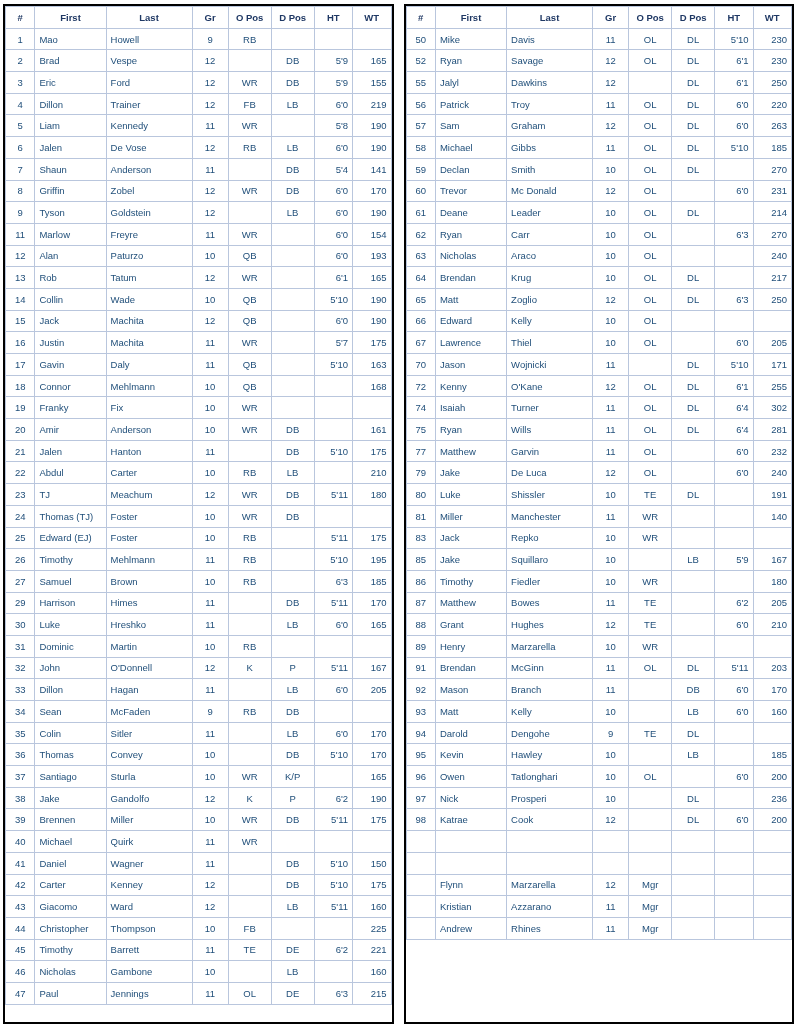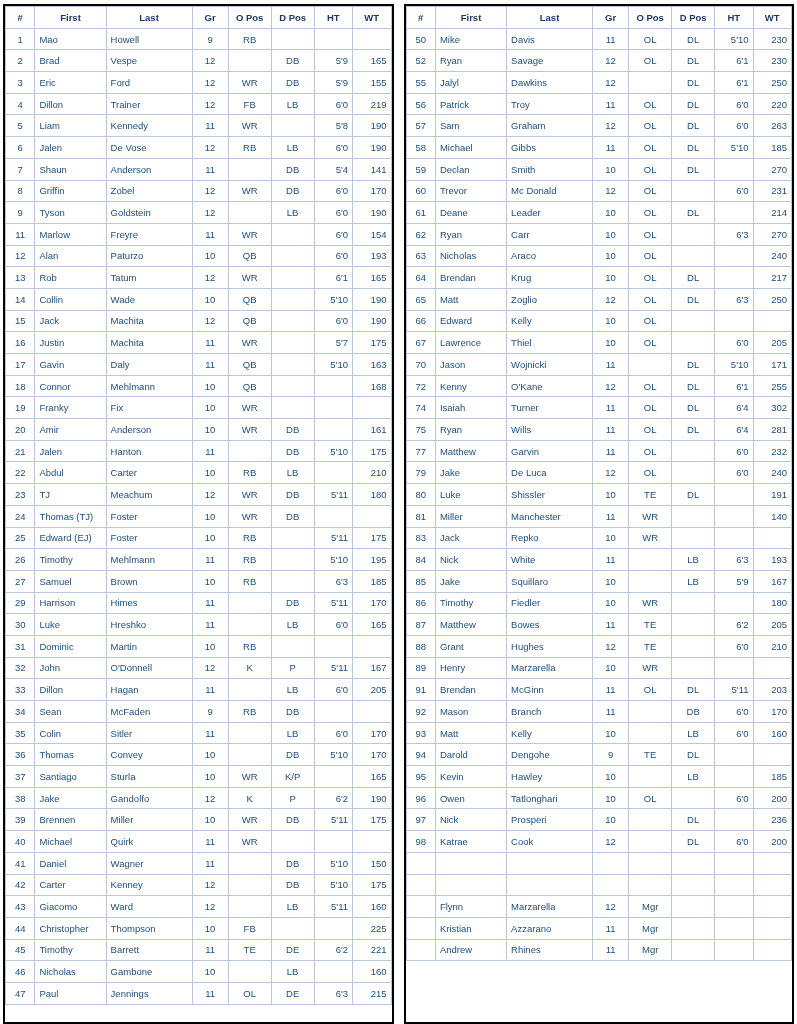--- a/index.html
+++ b/index.html
@@ -814,30 +814,20 @@
             <td class="c-num">83</td>
             <td class="c-first">Jack</td>
             <td class="c-last">Repko</td>
             <td class="c-gr">10</td>
             <td class="c-opos">WR</td>
             <td class="c-dpos"></td>
             <td class="c-ht"></td>
             <td class="c-wt"></td>
           </tr>
           <tr>
-            <td class="c-num">84</td>
-            <td class="c-first">Nick</td>
-            <td class="c-last">White</td>
-            <td class="c-gr">11</td>
-            <td class="c-opos"></td>
-            <td class="c-dpos">LB</td>
-            <td class="c-ht">6'3</td>
-            <td class="c-wt">193</td>
-          </tr>
-          <tr>
             <td class="c-num">85</td>
             <td class="c-first">Jake</td>
             <td class="c-last">Squillaro</td>
             <td class="c-gr">10</td>
             <td class="c-opos"></td>
             <td class="c-dpos">LB</td>
             <td class="c-ht">5'9</td>
             <td class="c-wt">167</td>
           </tr>
           <tr>

